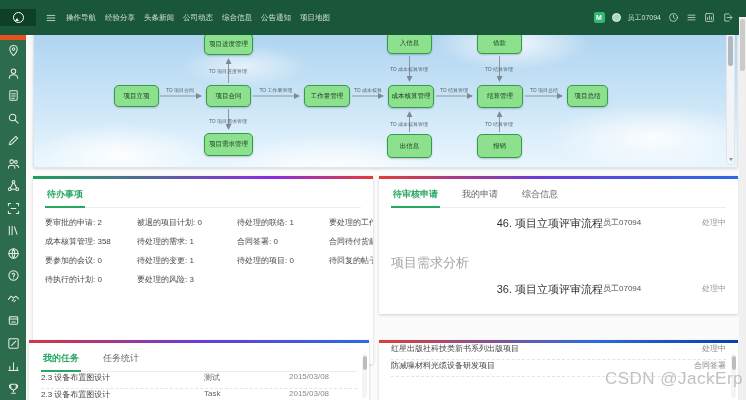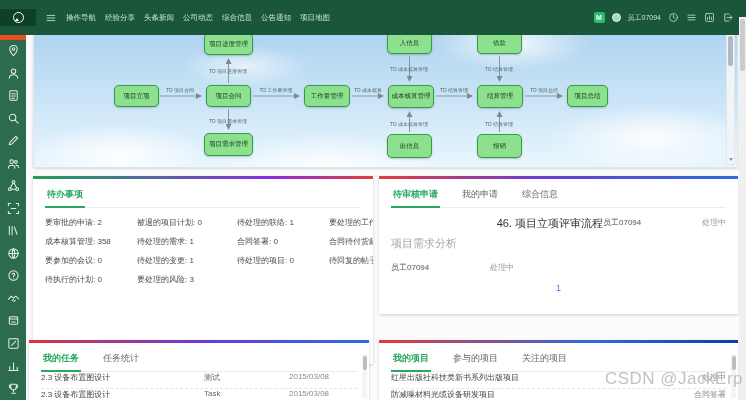--- a/index.html
+++ b/index.html
@@ -61,21 +61,21 @@
   .tab.active { color:#27a862; font-weight:bold; border-bottom:2px solid #27a862; margin-bottom:-1px; }
 
   
   .todo-grid { display:grid; grid-template-columns:88px 96px 88px 1fr; gap:8px 4px; padding-top:9px; font-size:8px; color:#4a4a4a; }
   .todo-item { white-space:nowrap; cursor:pointer; }
 
   
   .app-row { display:flex; align-items:flex-start; padding:8px 0 2px; cursor:pointer; }
   .app-main { flex:1; }
   .app-title { font-size:11px; color:#333;text-align:right; }
-  .app-sub { font-size:11px; color:#a5a5a5; margin-top:5px; }
+  .app-sub { font-size:13px; color:#a5a5a5; margin-top:23px; }
   .app-user { width:75px; font-size:8px; color:#555; padding-top:1px; }
   .app-status { width:48px; font-size:8px; color:#999; text-align:right; padding-top:1px; }
   .pagination { text-align:center; font-size:9px; color:#7a5ce0; margin-top:8px; cursor:pointer; }
 
   
   .l-row { display:flex; height:17px; border-bottom:1px dashed #e4e4e4; font-size:8px; cursor:pointer; }
   .l-name { flex:1; color:#444; white-space:nowrap; overflow:hidden; }
   .l-status { width:85px; color:#666; }
   .l-date { width:68px; color:#8a8a8a; }
   .p-status { width:62px; color:#8a8a8a; text-align:right; }
@@ -337,20 +337,24 @@
         </div>
         <div class="app-row">
           <div class="app-main">
             <div class="app-title"><span>46.</span> <span>项目立项评审流程</span></div>
             <div class="app-sub">项目需求分析</div>
           </div>
           <div class="app-user">员工07094</div>
           <div class="app-status">处理中</div>
         </div>
         <div class="app-row">
+          <div class="app-main">
+            <div class="app-title"><span>36.</span> <span>项目立项评审流程</span></div>
+            <div class="app-sub">项目技术方案</div>
+          </div>
           <div class="app-user">员工07094</div>
           <div class="app-status">处理中</div>
         </div>
         <div class="pagination">1</div>
       </div>
     </div>
 
     <div class="panel panel-tasks">
       <div class="grad g-tasks"></div>
       <div class="pbody">
@@ -370,25 +374,20 @@
         </div>
       </div>
       <div class="mini-scroll">
           <div class="thumb"></div>
         </div>
     </div>
 
     <div class="panel panel-projects">
       <div class="grad g-projects"></div>
       <div class="pbody">
-        <div class="tabrow">
-          <span class="tab active">我的项目</span>
-          <span class="tab">参与的项目</span>
-          <span class="tab">关注的项目</span>
-        </div>
         <div class="l-row">
           <span class="l-name">红星出版社科技类新书系列出版项目</span>
           <span class="p-status">处理中</span>
         </div>
         <div class="l-row">
           <span class="l-name">防减噪材料光缆设备研发项目</span>
           <span class="p-status">合同签署</span>
         </div>
       </div>
       <div class="mini-scroll">

